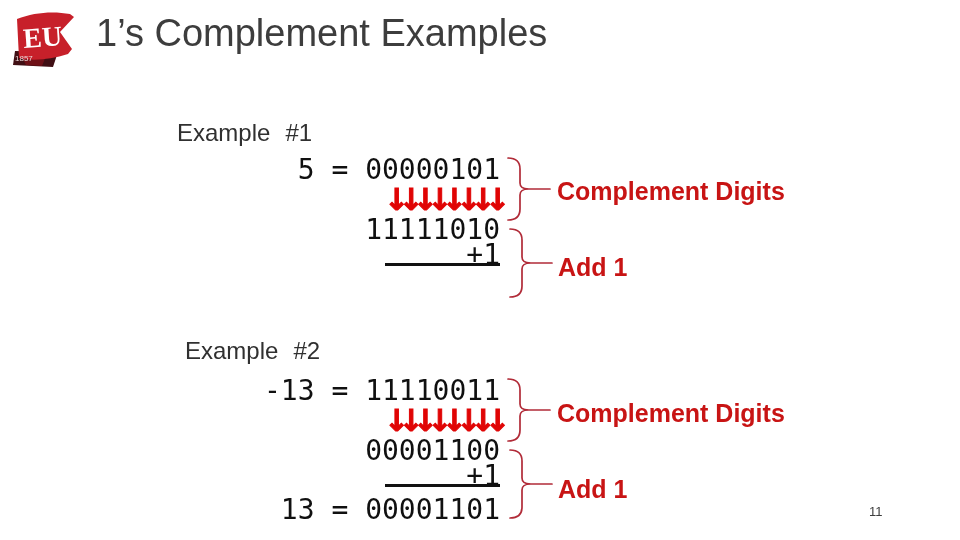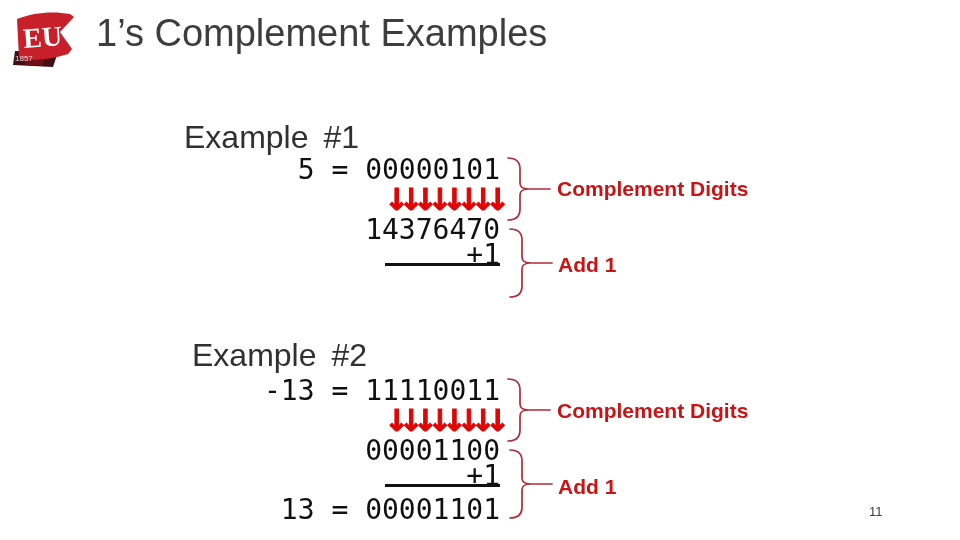--- a/index.html
+++ b/index.html
@@ -5,34 +5,34 @@
   html,body { margin:0; padding:0; background:#888; }
   .slide {
     position:relative; width:960px; height:540px; background:#ffffff;
     overflow:hidden; font-family:"Liberation Sans", sans-serif;
   }
   .logo { position:absolute; left:6px; top:6px; }
   .slide-title {
     position:absolute; left:96px; top:12px; font-size:38px; line-height:1.15;
     color:#3d3d3d; letter-spacing:0px; font-weight:400;
   }
-  .ex-heading { position:absolute; left:184px; font-size:32px; line-height:1; color:#303030; }
+  .ex-heading { position:absolute; left:177px; font-size:24px; line-height:1; color:#303030; }
   .ex-heading .num { display:inline-block; margin-left:15px; }
   .bin {
     position:absolute; right:460px; font-family:"DejaVu Sans Mono", monospace;
     font-size:28px; line-height:1; color:#101010; white-space:pre;
   }
   .arrows {
     position:absolute; left:384px; width:130px; font-family:"DejaVu Sans", sans-serif;
     font-size:30px; line-height:34px; font-weight:700; color:var(--arrow_red);
     letter-spacing:-10.7px; white-space:pre; -webkit-text-stroke:1px var(--arrow_red);
   }
   .sum-rule { position:absolute; left:385px; width:115px; height:3px; background:#111; }
   .red-label {
-    position:absolute; font-size:21px; line-height:1.15; font-weight:700;
+    position:absolute; font-size:25px; line-height:1.15; font-weight:700;
     color:var(--accent_red); white-space:nowrap;
   }
   .brace { position:absolute; }
   .brace path { fill:none; stroke:var(--brace_red); stroke-width:1.7; stroke-linecap:round; }
   .page-number { position:absolute; left:869px; top:504px; font-size:13px; color:#3d3d3d; }
 </style>
 </head>
 <body>
 
 <div class="slide">
@@ -46,21 +46,21 @@
   </svg>
 
   <div class="slide-title">1’s Complement Examples</div>
 
   <div class="ex-heading" style="top:121px;">
     <span>Example</span><span class="num">#1</span>
   </div>
 
   <div class="bin" style="top:156px;">5 = 00000101</div>
   <div class="arrows" style="top:183px;">↓↓↓↓↓↓↓↓</div>
-  <div class="bin" style="top:216px;">14376470</div>
+  <div class="bin" style="top:216px;">11111010</div>
   <div class="bin" style="top:241px;">+1</div>
   <div class="sum-rule" style="top:263px;"></div>
 
   <svg class="brace" style="left:506px; top:156px;" width="48" height="70" viewBox="0 0 48 70">
     <path d="M2,2 C11,2 14,6 14,13 L14,27 C14,31 16,33 23,33 L44,33 M23,33 C16,33 14,35 14,39 L14,53 C14,60 11,64 2,64"></path>
   </svg>
   <div class="red-label" style="left:557px; top:177px;">Complement Digits</div>
 
   <svg class="brace" style="left:508px; top:227px;" width="48" height="76" viewBox="0 0 48 76">
     <path d="M2,2 C11,2 14,6 14,13 L14,30 C14,34 16,36 23,36 L44,36 M23,36 C16,36 14,38 14,42 L14,59 C14,66 11,70 2,70"></path>

